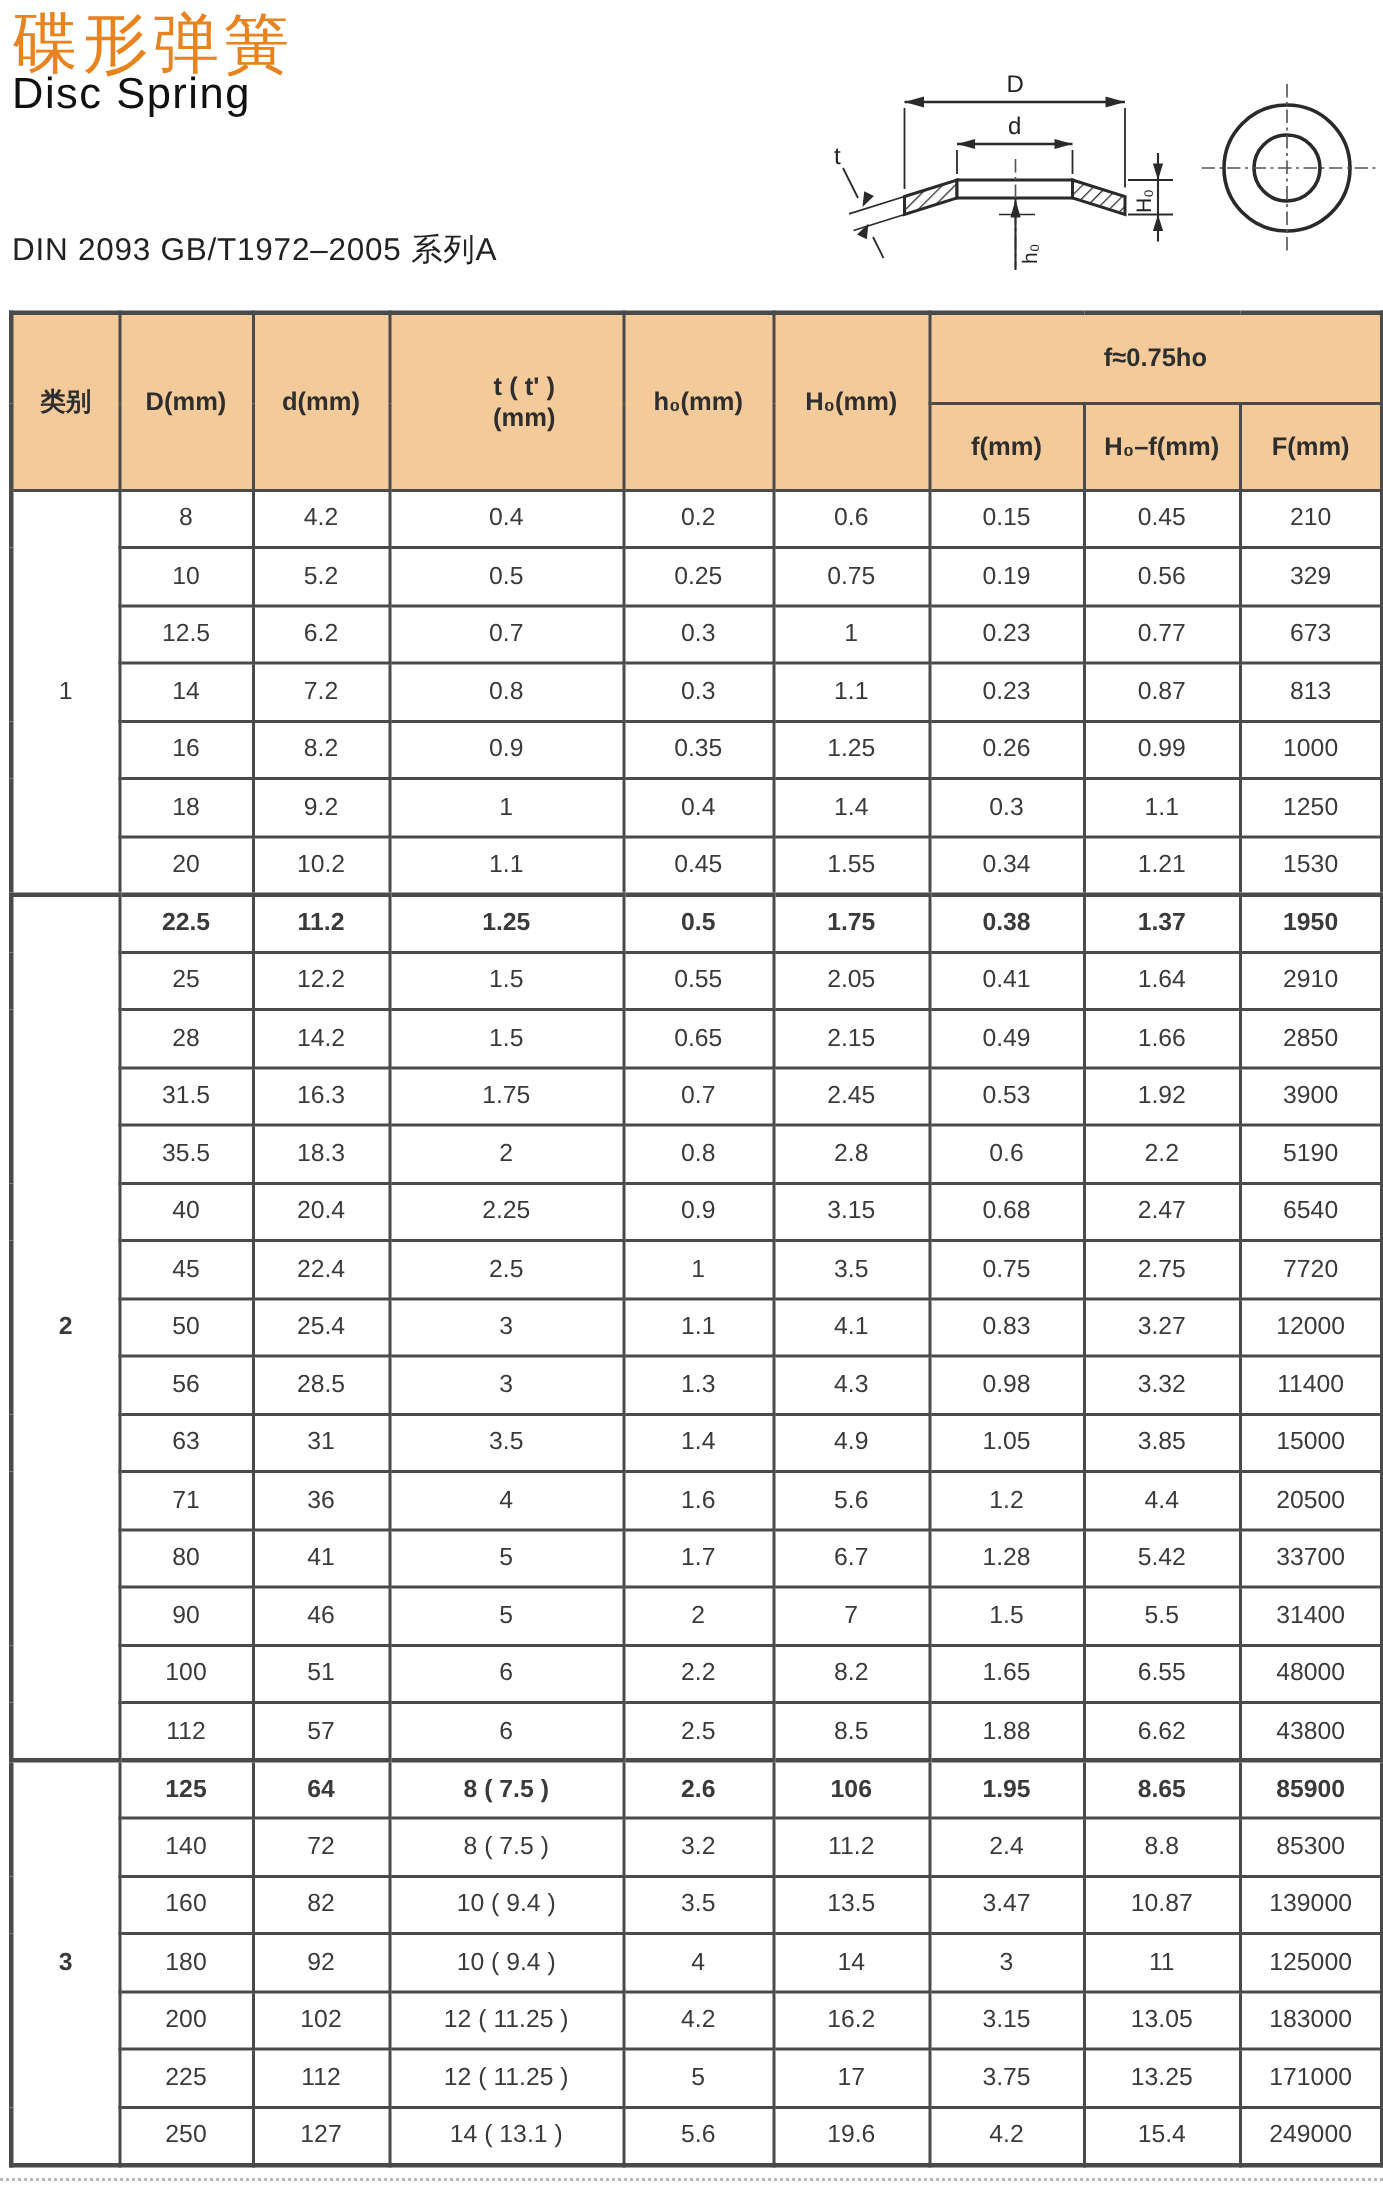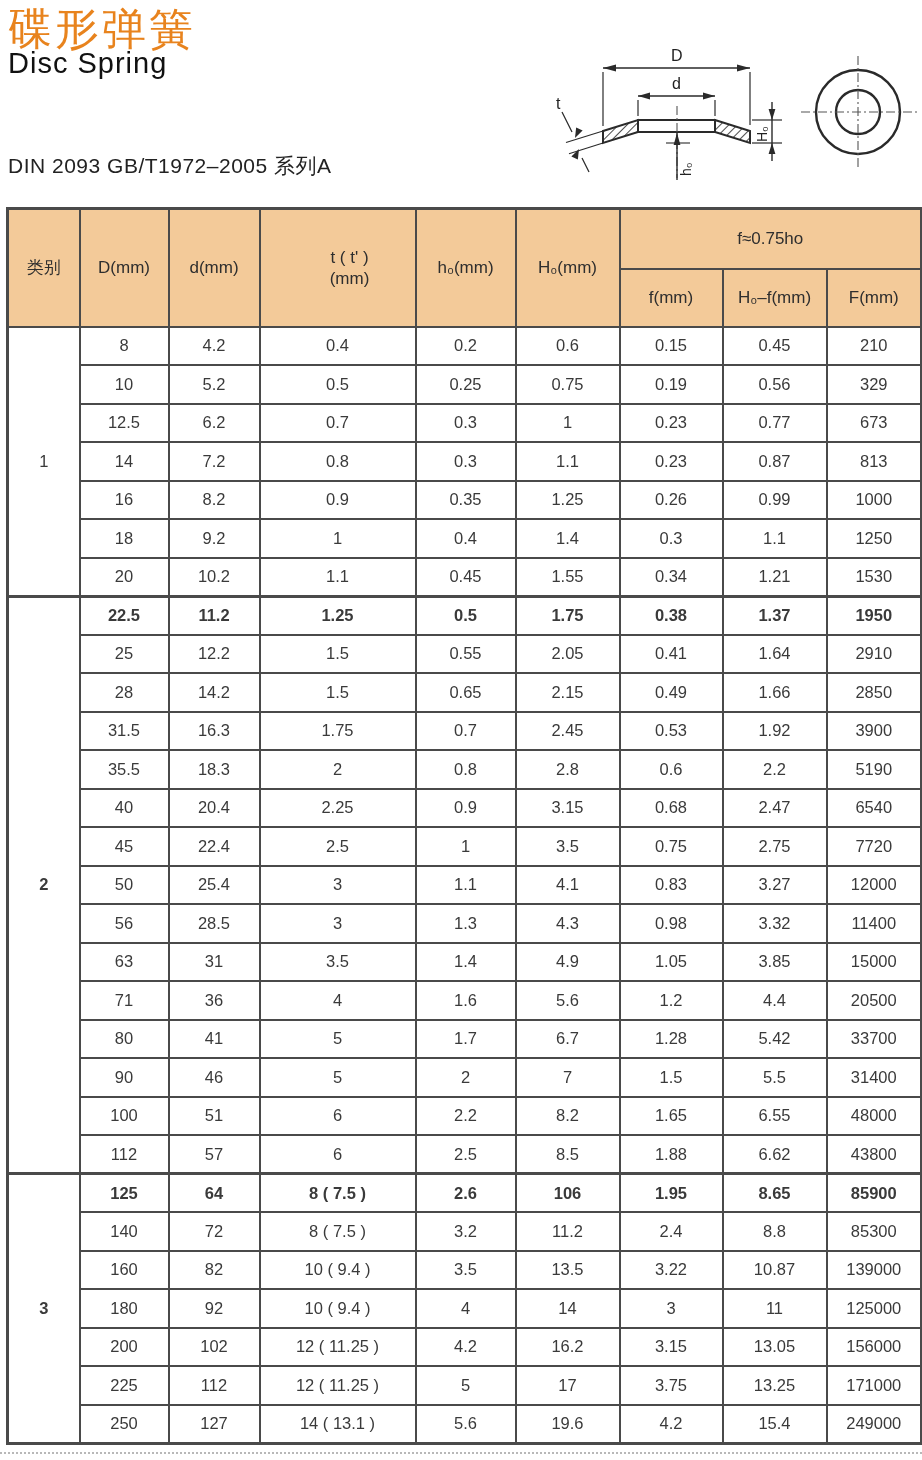--- a/index.html
+++ b/index.html
@@ -43,21 +43,21 @@
     border: 3px solid var(--border);
   }
   .spec-table th, .spec-table td {
     border: 2px solid var(--border);
     text-align: center; vertical-align: middle;
     padding: 0;
     color: #3A3A3A;
   }
   .spec-table thead th {
     background: var(--header-bg);
-    font-weight: normal;
+    font-weight: bold;
     font-size: 17px;
     color: var(--ink);
   }
   .spec-table tbody td {
     font-size: 16.5px;
     background: #ffffff;
   }
   tr.hdr-1 { height: 60px; }
   tr.hdr-2 { height: 58px; }
   .spec-table tbody tr { height: 38.5px; }
@@ -404,21 +404,21 @@
         <td>2.4</td>
         <td>8.8</td>
         <td>85300</td>
       </tr>
       <tr>
         <td>160</td>
         <td>82</td>
         <td>10 ( 9.4 )</td>
         <td>3.5</td>
         <td>13.5</td>
-        <td>3.22</td>
+        <td>3.47</td>
         <td>10.87</td>
         <td>139000</td>
       </tr>
       <tr>
         <td>180</td>
         <td>92</td>
         <td>10 ( 9.4 )</td>
         <td>4</td>
         <td>14</td>
         <td>3</td>
@@ -426,21 +426,21 @@
         <td>125000</td>
       </tr>
       <tr>
         <td>200</td>
         <td>102</td>
         <td>12 ( 11.25 )</td>
         <td>4.2</td>
         <td>16.2</td>
         <td>3.15</td>
         <td>13.05</td>
-        <td>156000</td>
+        <td>183000</td>
       </tr>
       <tr>
         <td>225</td>
         <td>112</td>
         <td>12 ( 11.25 )</td>
         <td>5</td>
         <td>17</td>
         <td>3.75</td>
         <td>13.25</td>
         <td>171000</td>

